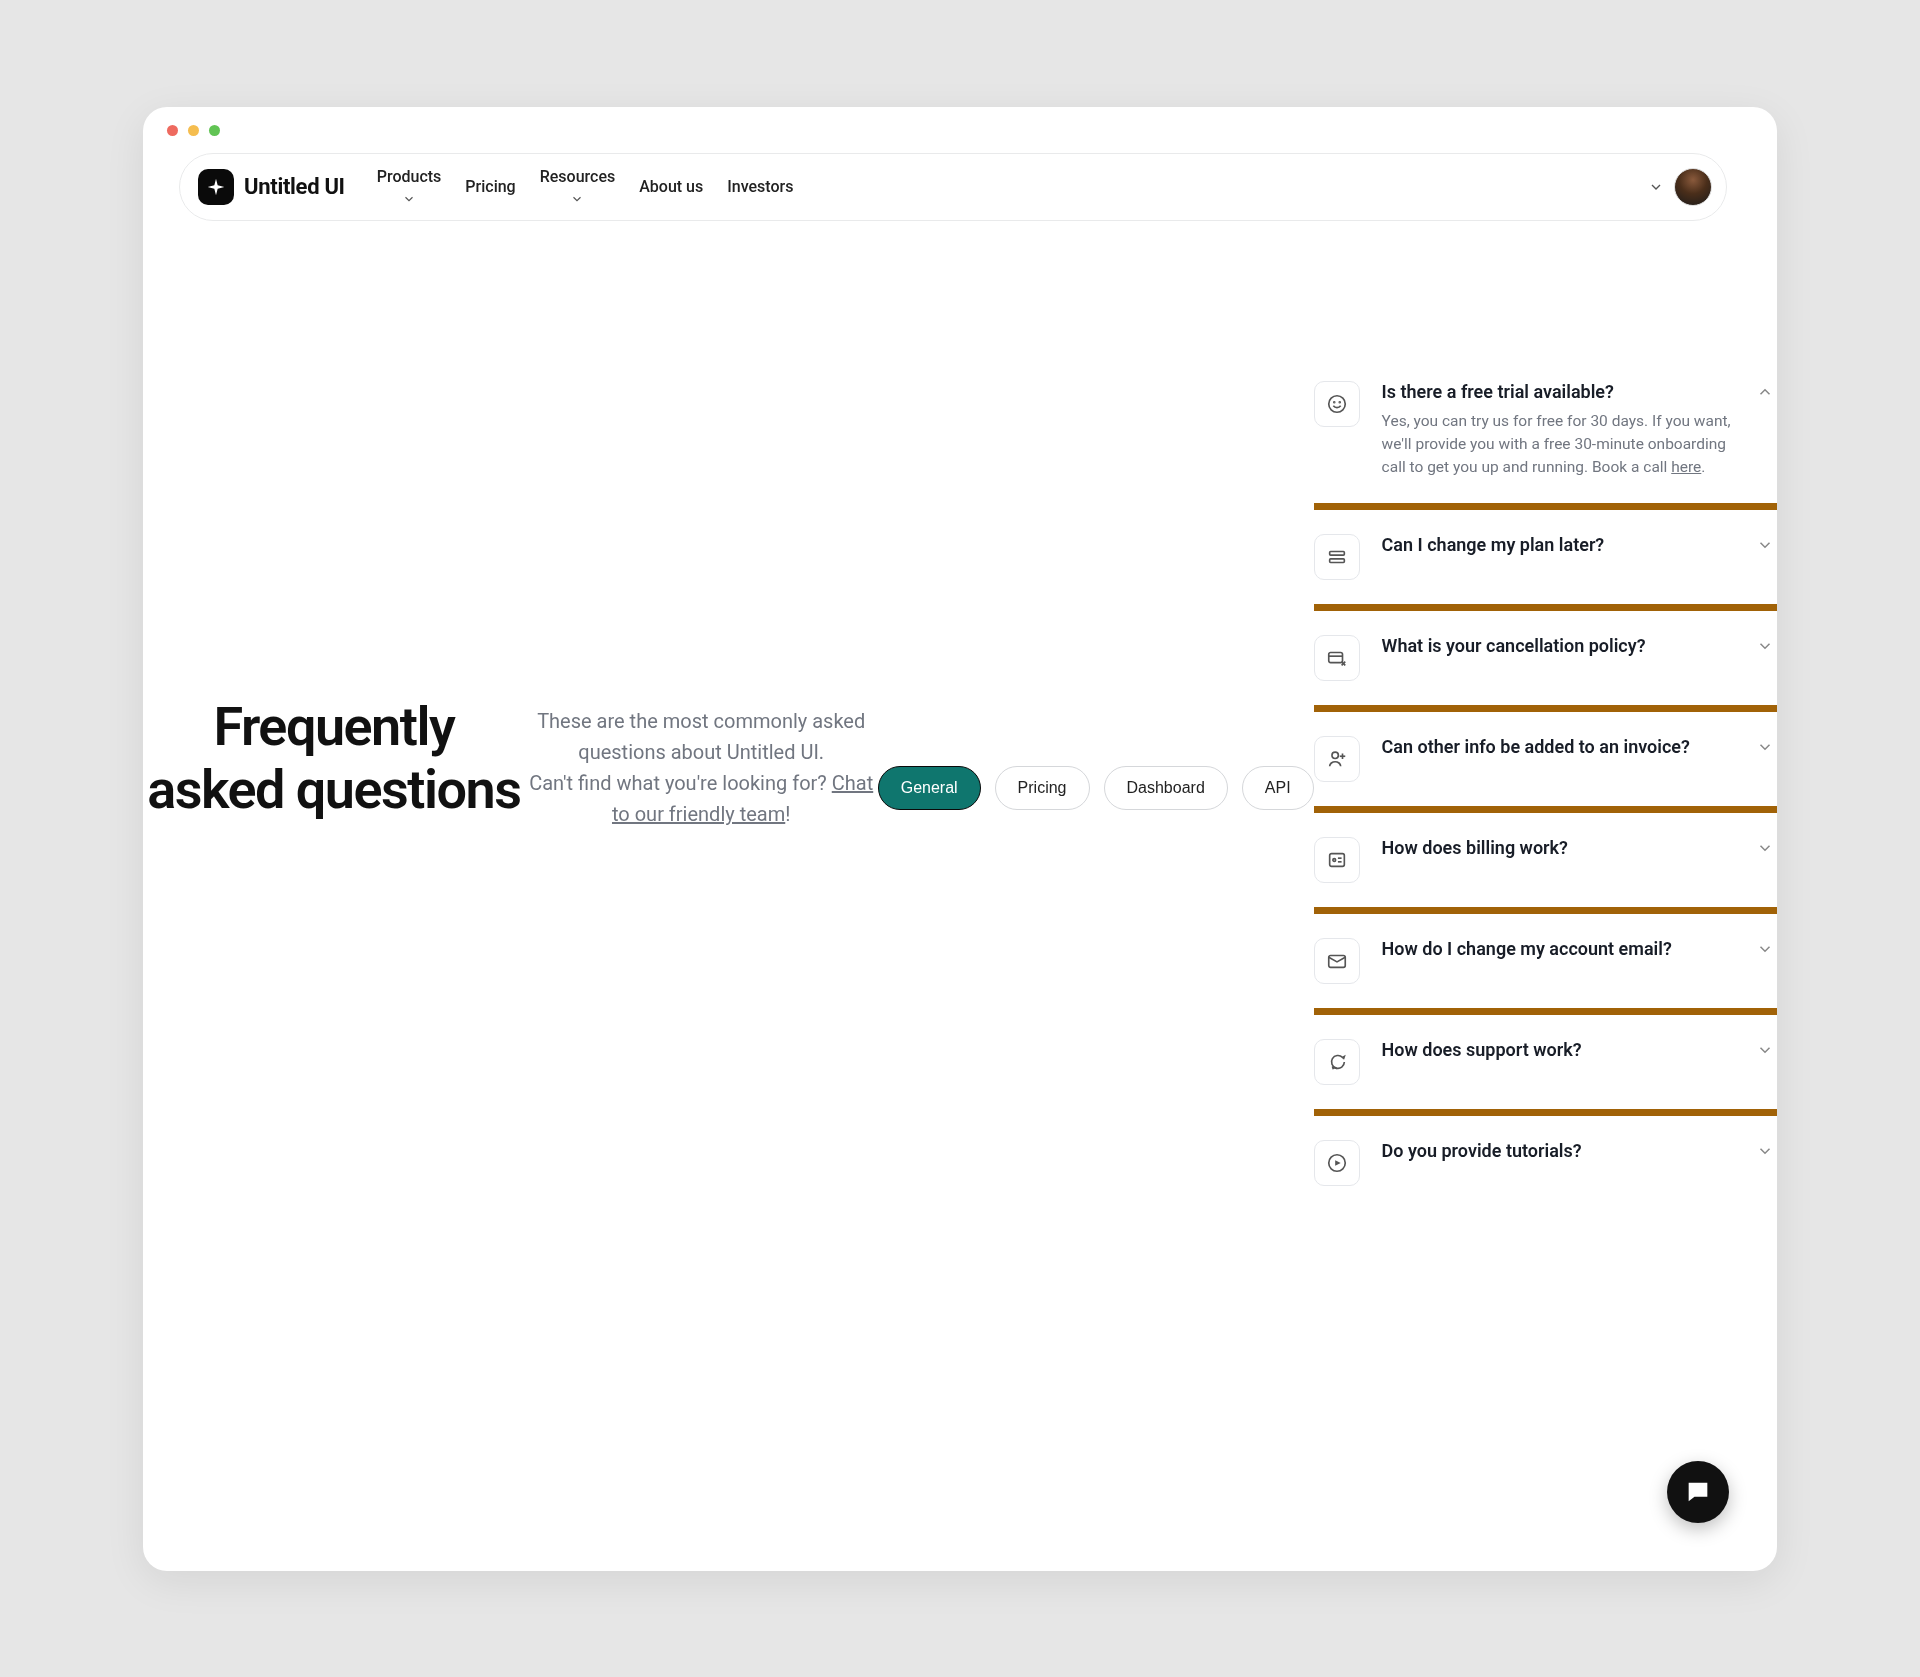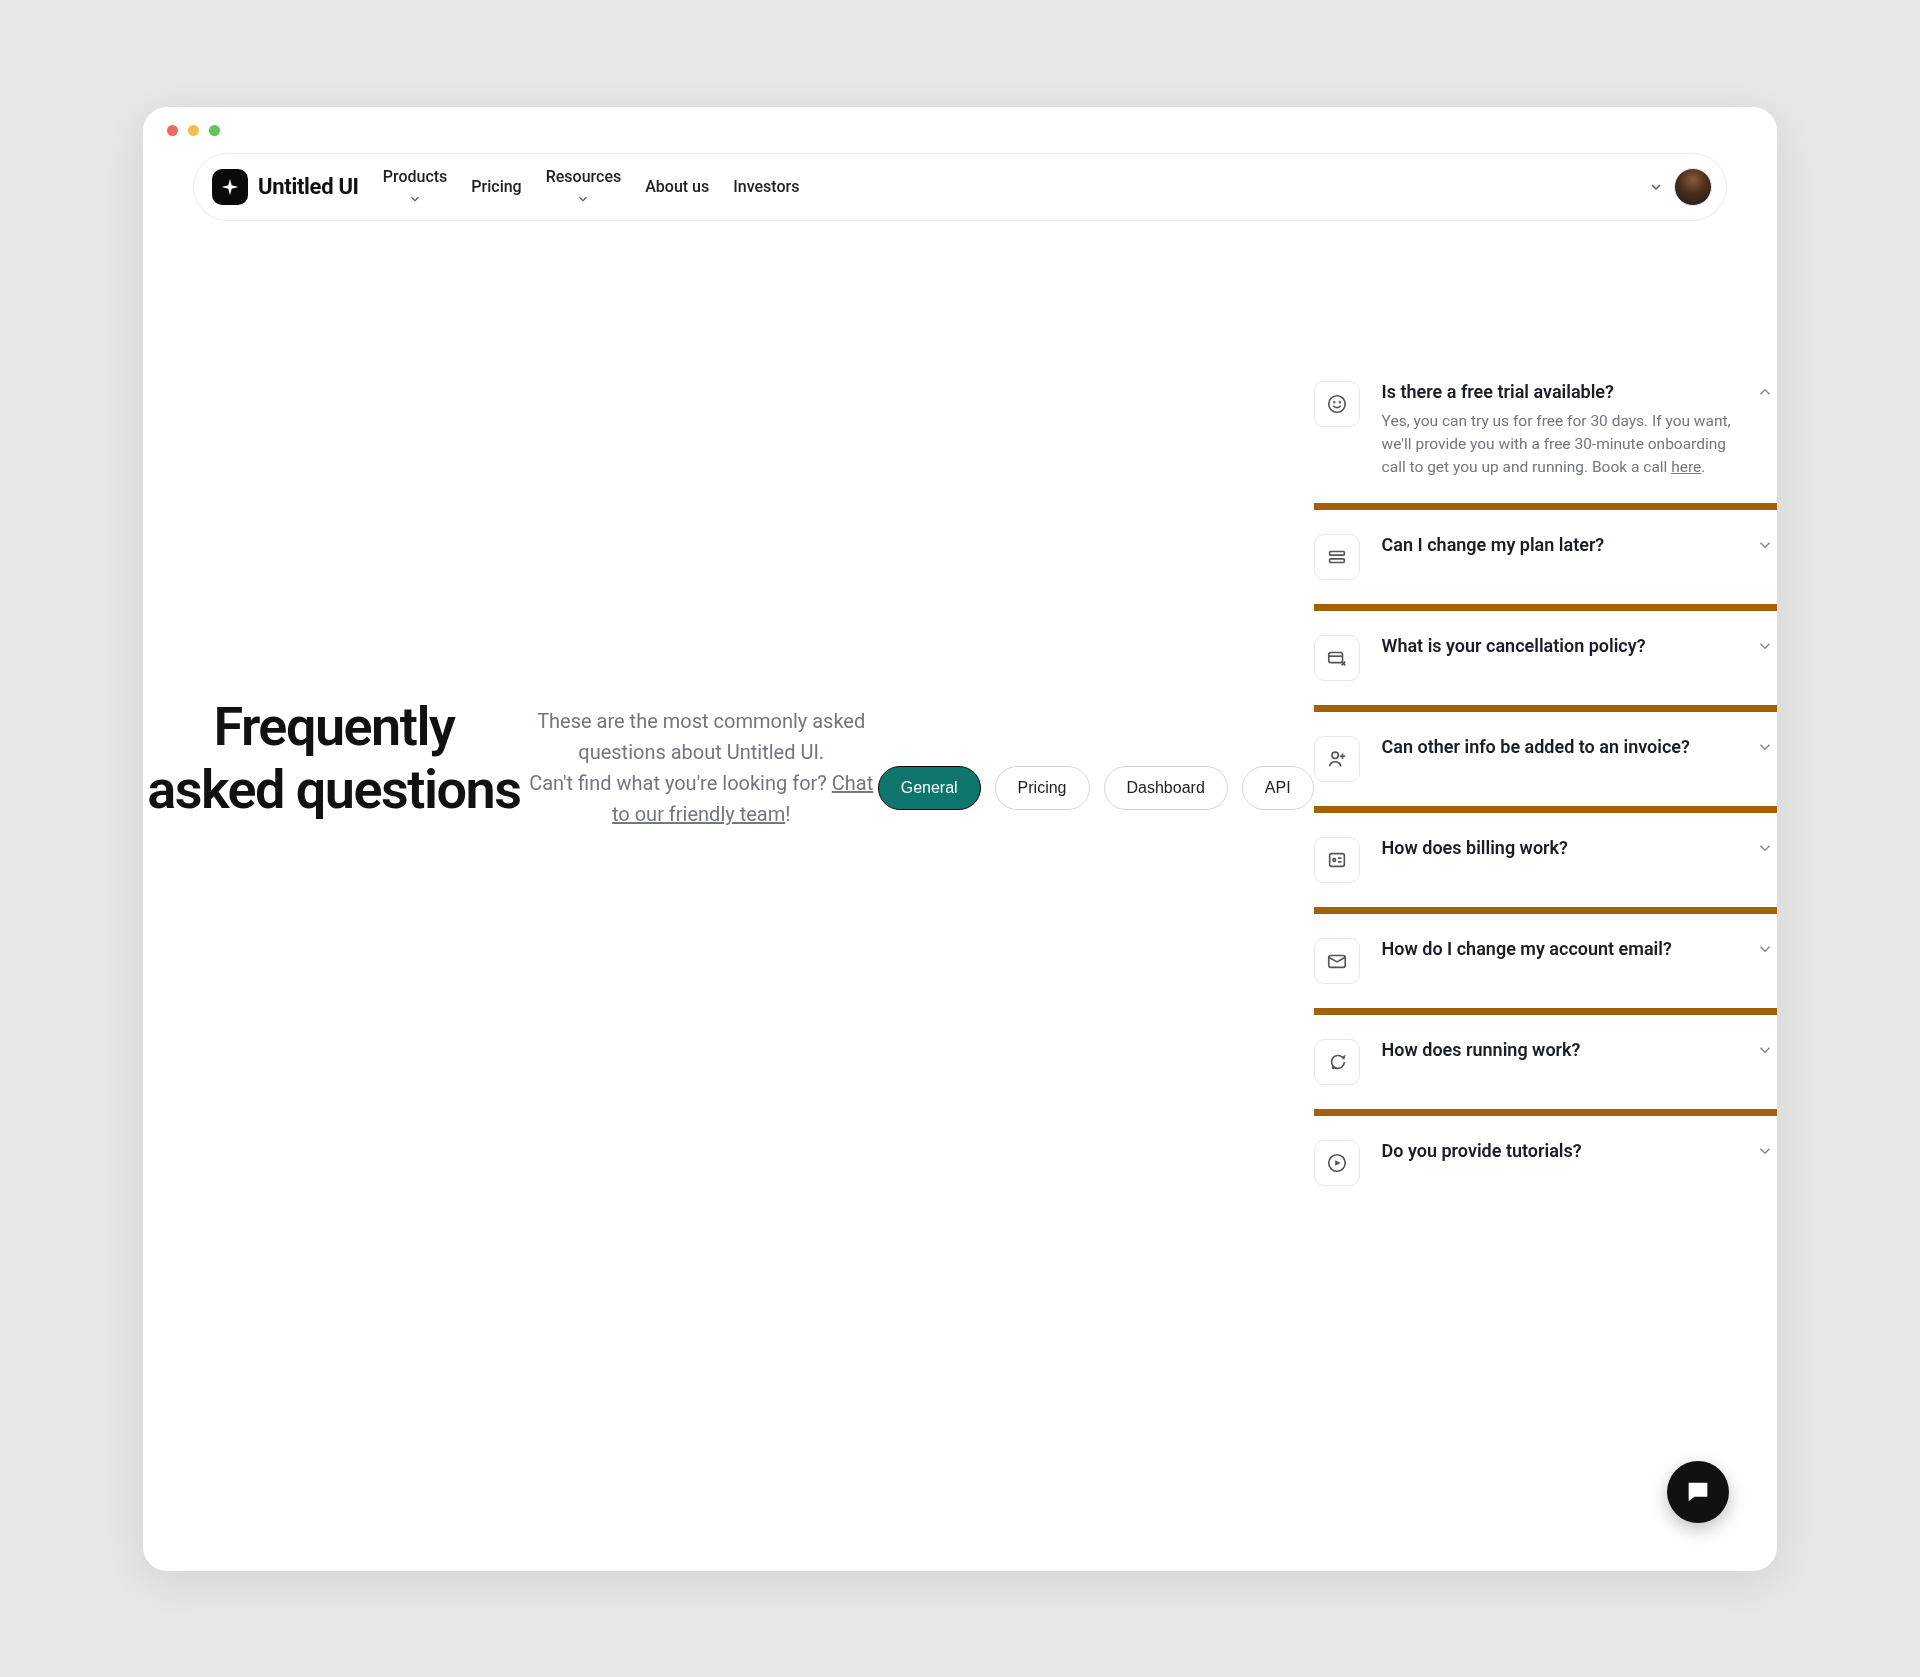--- a/index.html
+++ b/index.html
@@ -29,30 +29,30 @@
   gap: 10px;
 }
 .dot { width: 11px; height: 11px; border-radius: 50%; }
 .dot.red { background: #EE6A5F; }
 .dot.yellow { background: #F5BD4F; }
 .dot.green { background: #61C454; }
 
 .nav-bar {
   position: absolute;
   top: 46px;
-  left: 50px;
+  left: 36px;
   right: 50px;
   height: 68px;
   border: 1px solid #E9EAEB;
   border-radius: 34px;
   background: #fff;
   display: flex;
   align-items: center;
   padding: 0 14px 0 18px;
-  gap: 24px;
+  gap: 32px;
 }
 .logo-group { display: flex; align-items: center; gap: 10px; }
 .logo-mark {
   width: 36px; height: 36px; border-radius: 10px;
   background: #0A0A0A;
   display: flex; align-items: center; justify-content: center;
 }
 .logo-text { font-size: 22px; font-weight: 700; color: #111; letter-spacing: -0.3px; }
 .nav-items { display: flex; align-items: center; gap: 24px; }
 .nav-item { display: flex; align-items: center; gap: 6px; font-size: 16px; font-weight: 500; color: #222; cursor: pointer; flex-direction: column; }
@@ -337,21 +337,21 @@
       </div>
 
       <div class="faq-item">
         <div class="faq-icon">
           <svg width="22" height="22" viewBox="0 0 24 24" fill="none" stroke="#555" stroke-width="1.8">
               <path d="M20 12a7 7 0 1 1-2-5l2-1-1 3"></path>
               <path d="M8 20l-1-3a7 7 0 0 0 5 2"></path>
             </svg>
         </div>
         <div class="faq-body">
-            <div class="faq-q">How does running work?</div>
+            <div class="faq-q">How does support work?</div>
           </div>
         <div class="faq-chev">
           <svg width="18" height="18" viewBox="0 0 24 24" fill="none" stroke="#888" stroke-width="2">
               <polyline points="6 9 12 15 18 9"></polyline>
             </svg>
         </div>
       </div>
 
       <div class="faq-item">
         <div class="faq-icon">

